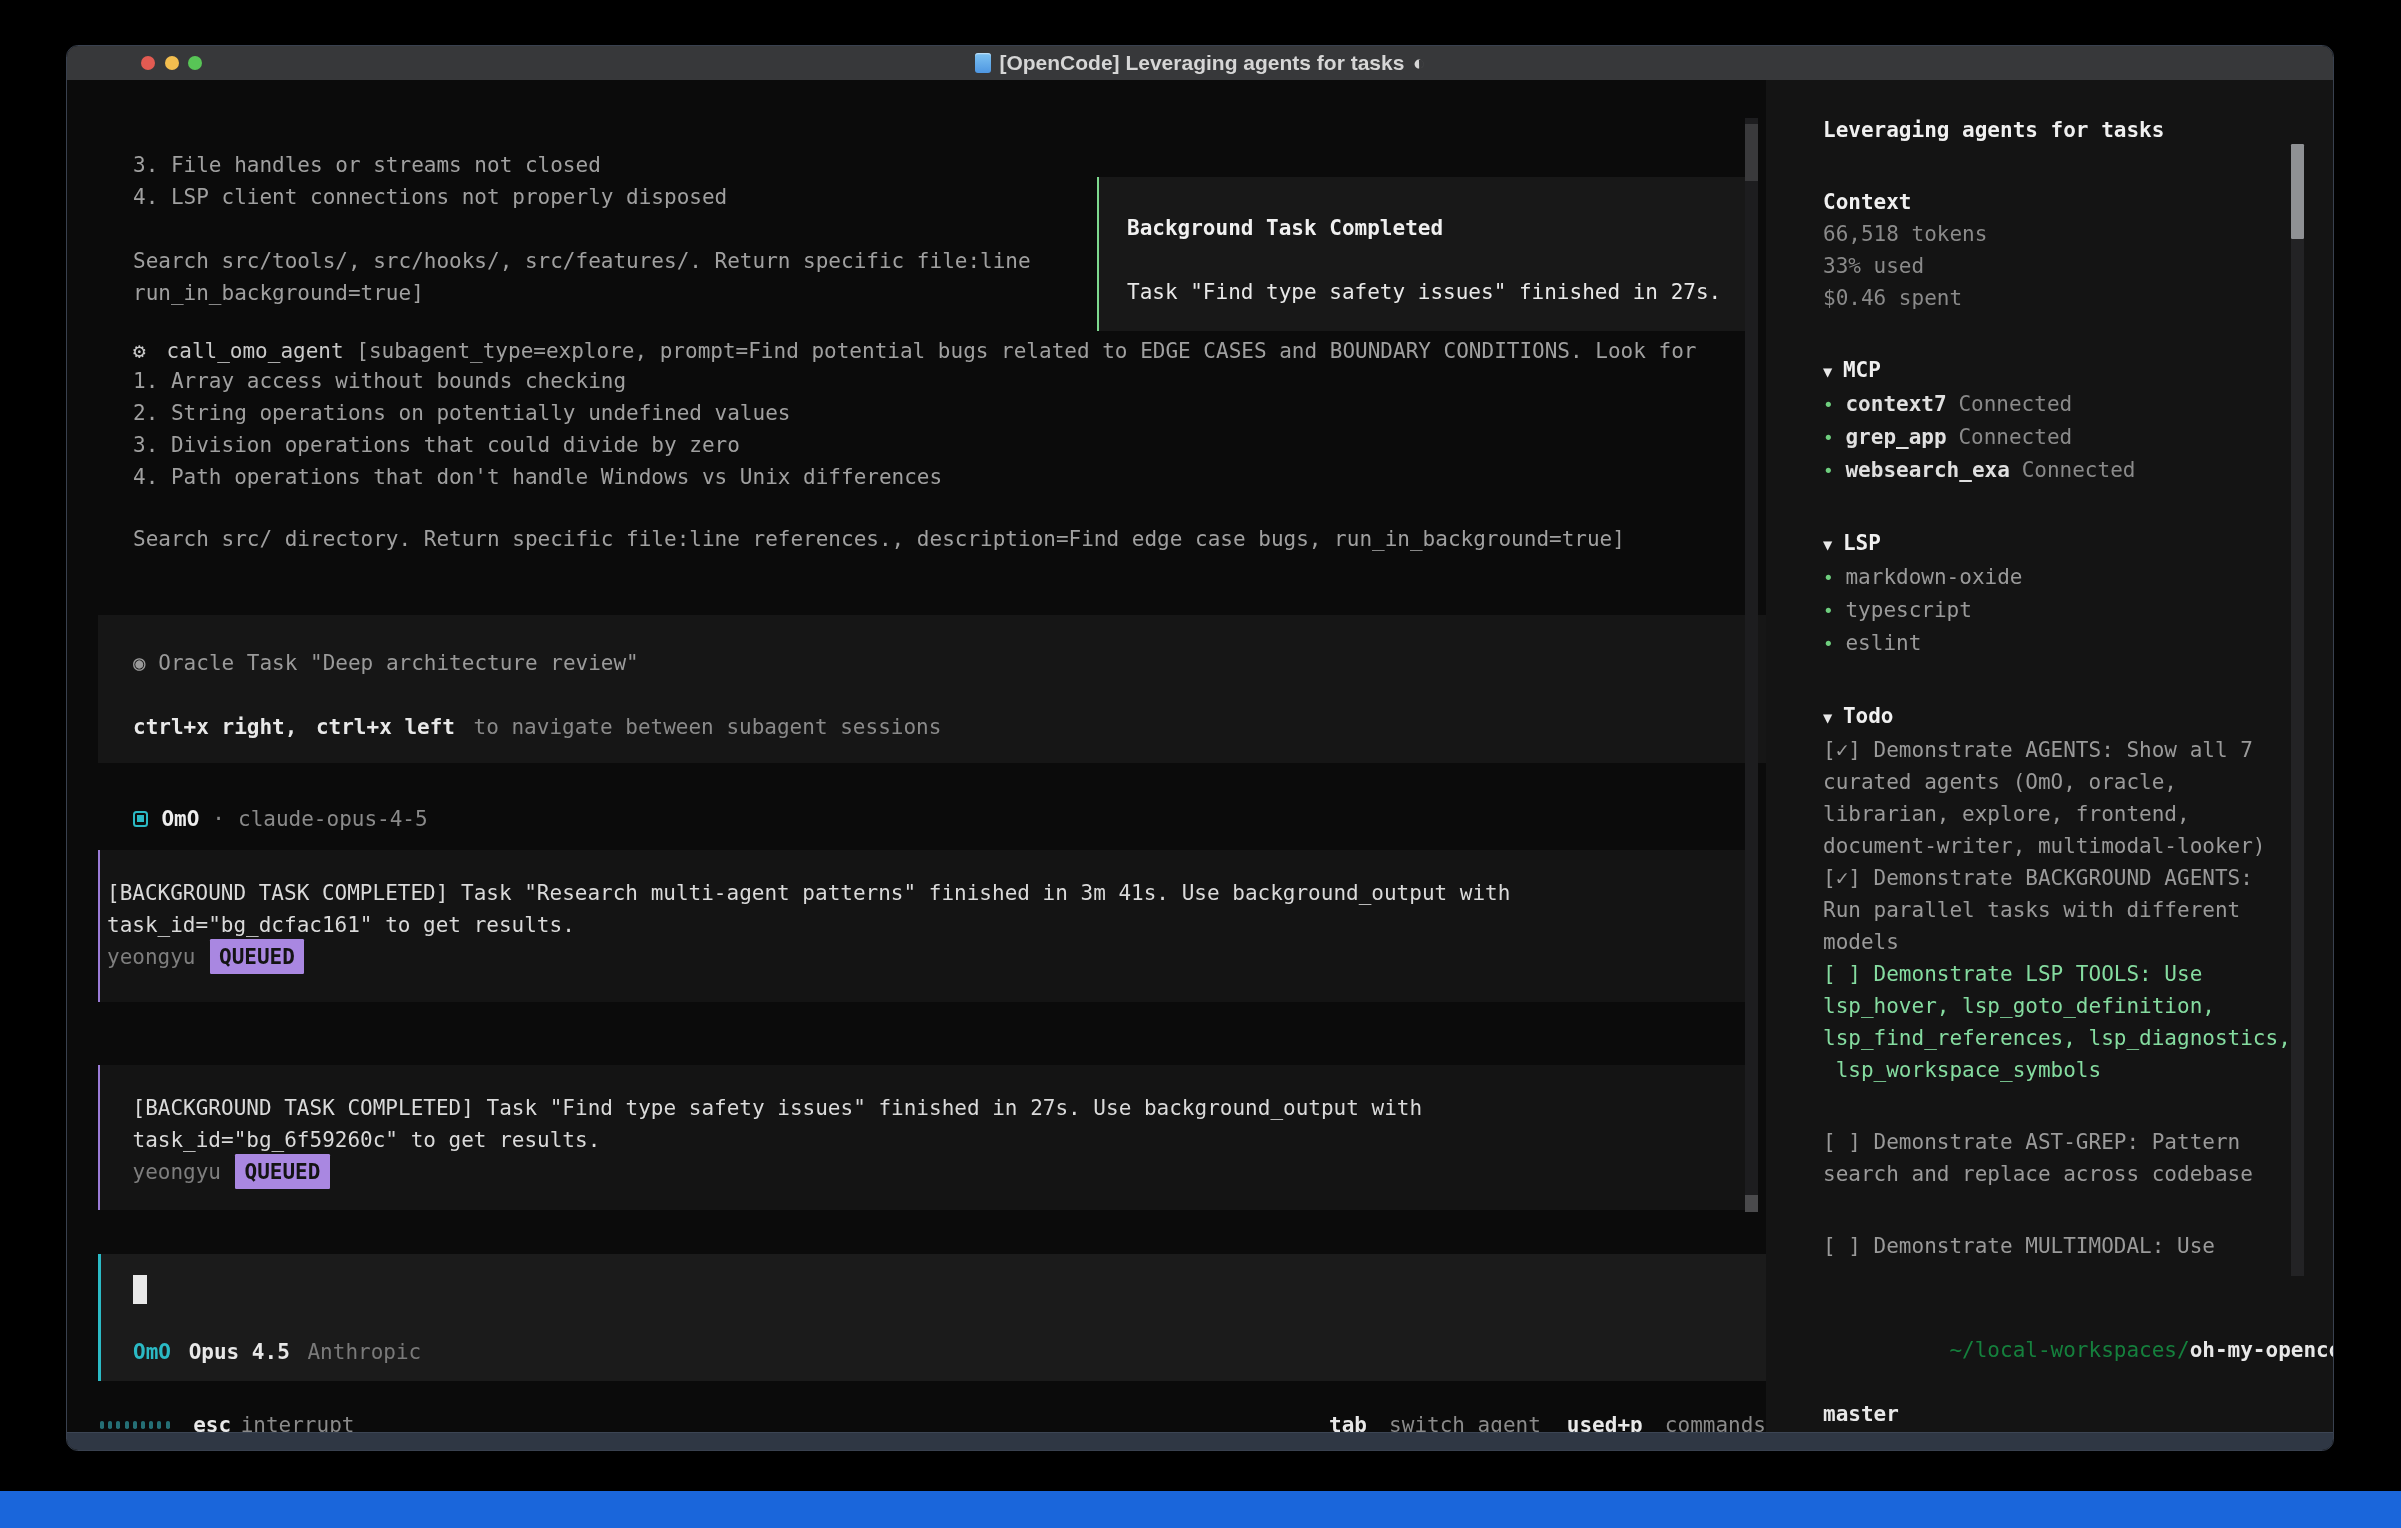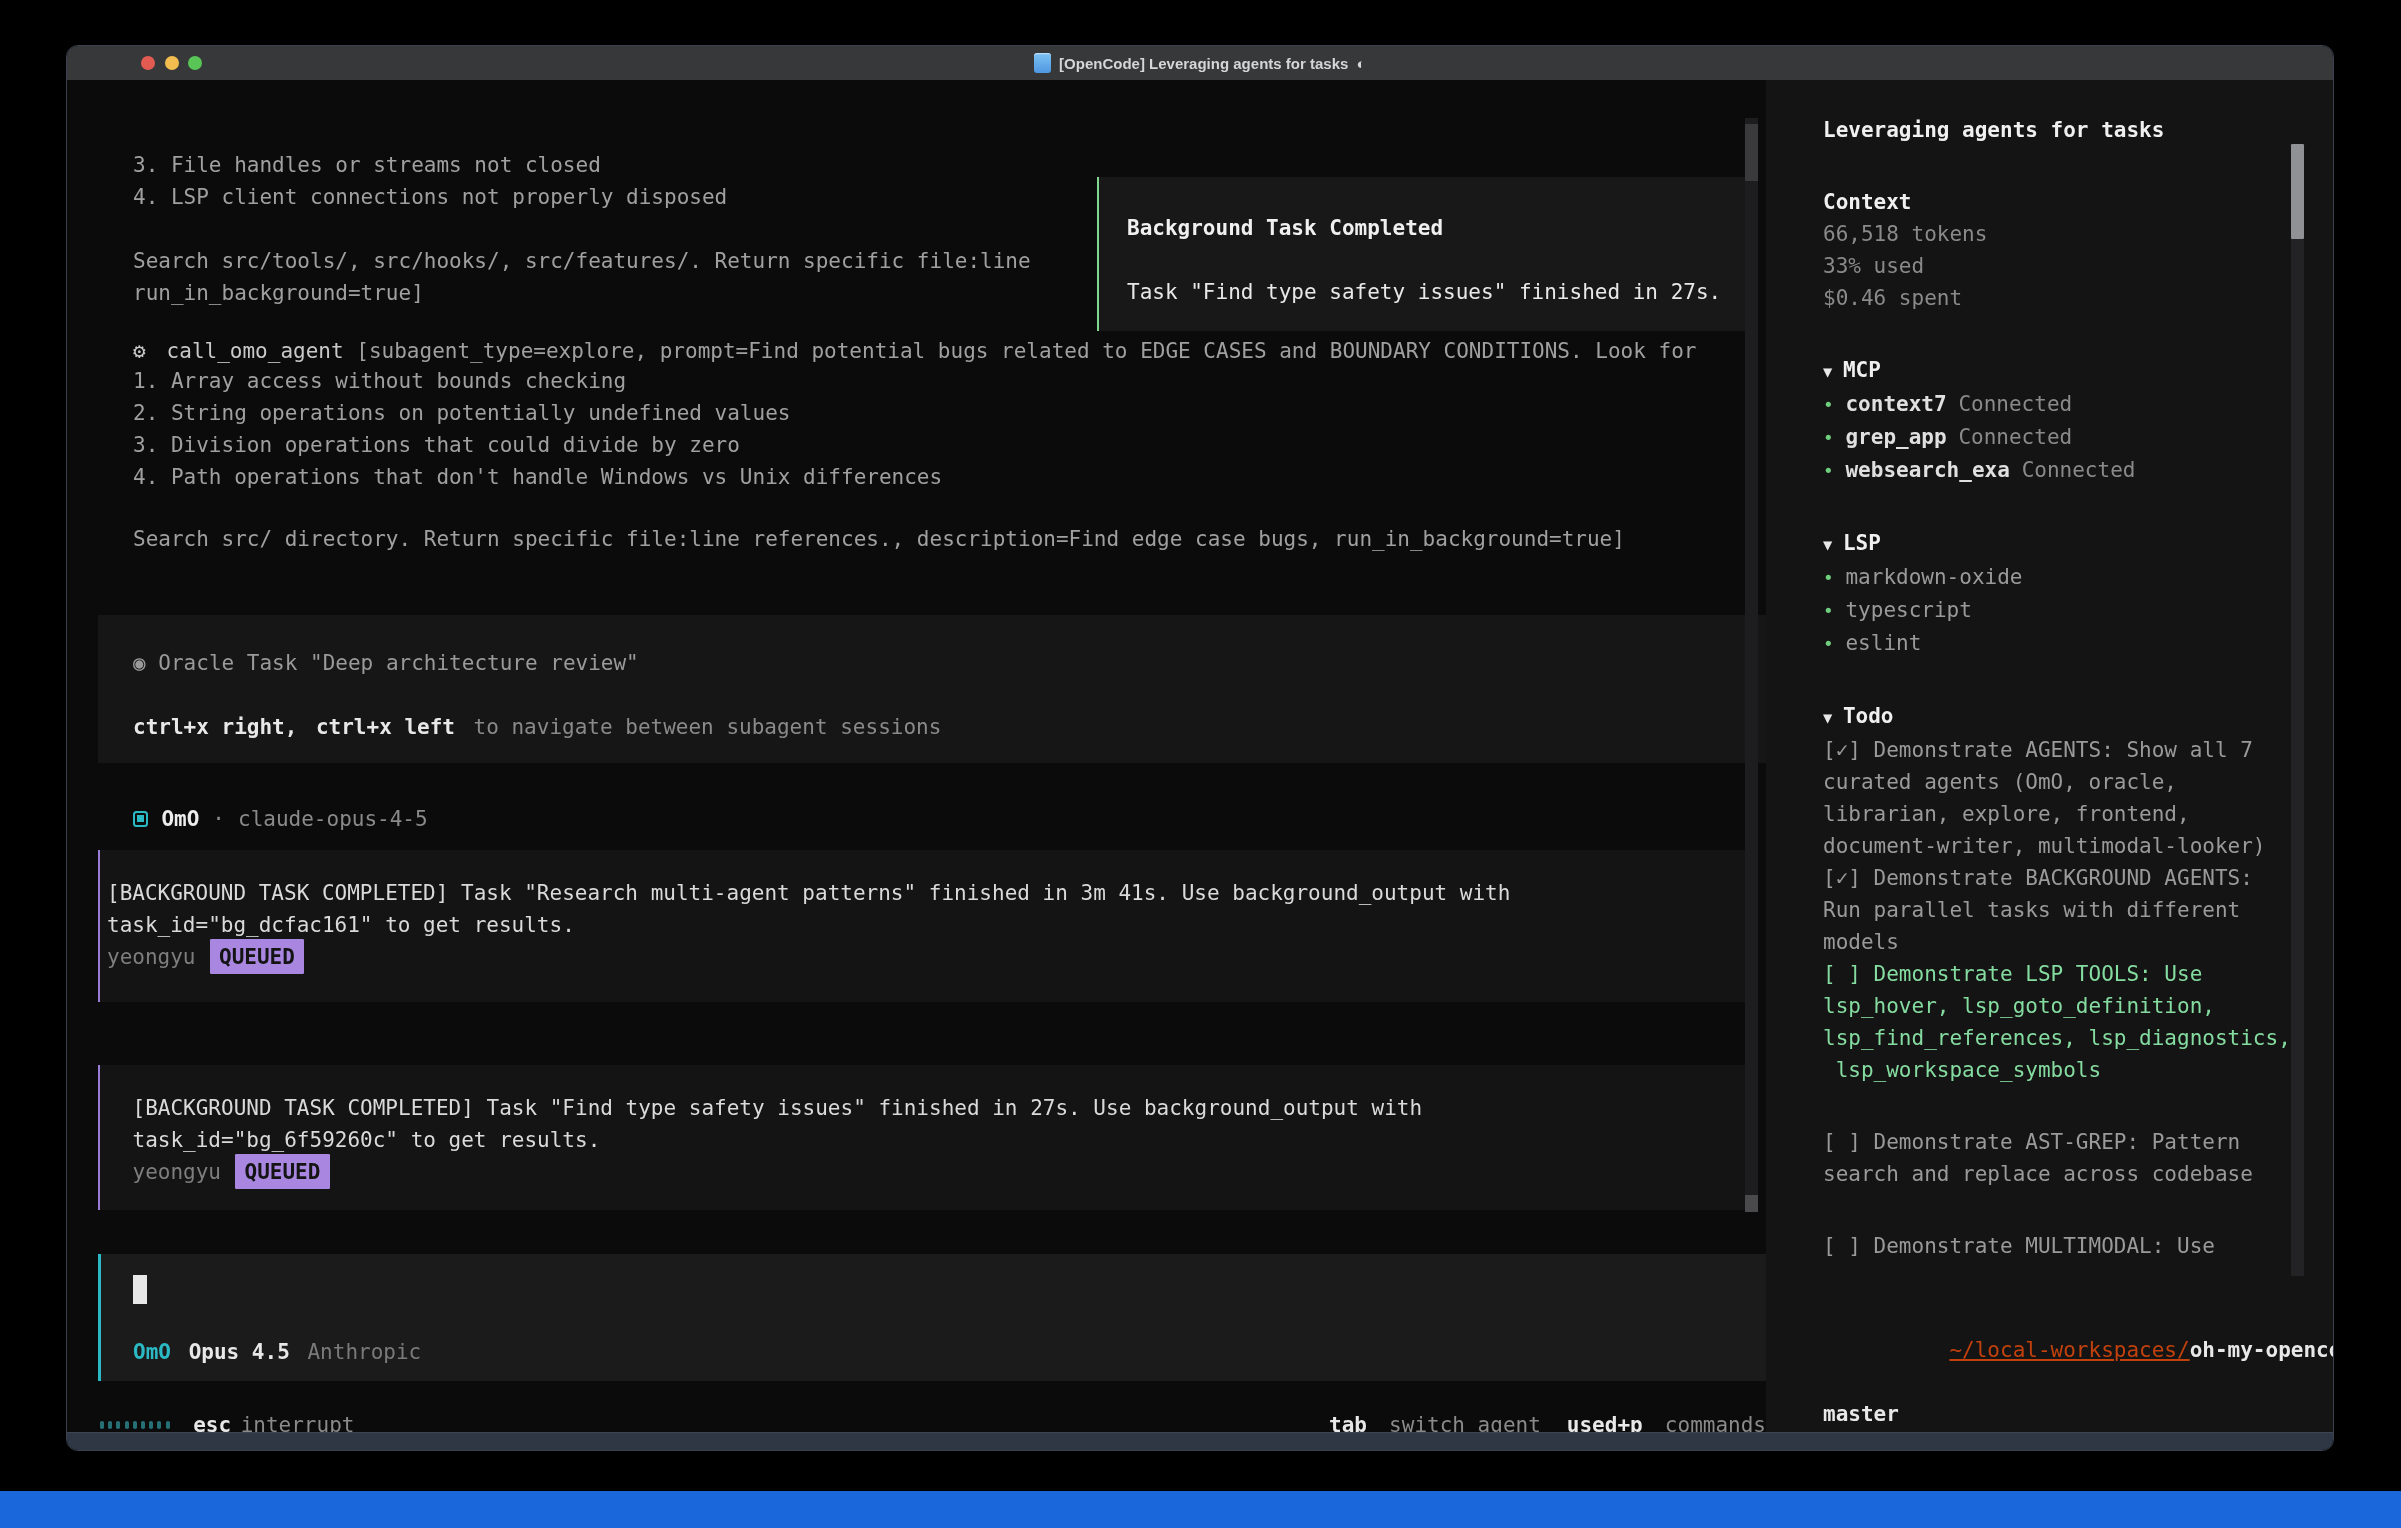--- a/index.html
+++ b/index.html
@@ -12,21 +12,21 @@
   html,body{width:2401px;height:1528px;background:#000;overflow:hidden;}
   body{font-family:"DejaVu Sans Mono", monospace;font-size:21px;color:var(--gray);}
   .window{position:absolute;left:66px;top:45px;width:2268px;height:1406px;border-radius:11.8px;
           background:var(--main-bg);box-shadow:0 35px 83px rgba(0,0,0,.85);border:1.2px solid #39414F;overflow:hidden;}
   
   .titlebar{position:absolute;left:0;top:0;width:100%;height:34px;background:#37383A;border-radius:10.6px 10.6px 0 0;}
   .lights{position:absolute;left:74px;top:10px;display:flex;gap:9.5px;}
   .light{width:14px;height:14px;border-radius:50%;}
   .light.red{background:#E25B52;} .light.yellow{background:#F3BE4F;} .light.green{background:#58C556;}
   .title-wrap{position:absolute;left:0;top:0;width:100%;height:34px;display:flex;align-items:center;justify-content:center;gap:8.3px;
-              font-family:"Liberation Sans", sans-serif;font-weight:700;font-size:15px;color:#D6D6D6;}
+              font-family:"Liberation Sans", sans-serif;font-weight:700;font-size:21px;color:#D6D6D6;}
   .doc-icon{display:inline-block;width:16.5px;height:20px;border-radius:3px;
             background:linear-gradient(180deg,#7FC3F2 0%,#4E97E2 100%);box-shadow:inset 0 1.2px 0 rgba(255,255,255,.45);}
   
   .content{position:absolute;left:0;top:34px;width:100%;height:1354px;background:var(--main-bg);}
   .main{position:absolute;left:0;top:0;width:1699px;height:1354px;}
   .sidebar{position:absolute;left:1699px;top:0;width:568px;height:1354px;background:var(--sidebar-bg);
            padding:34px 0 0 57px;line-height:32px;}
   .bottombar{position:absolute;left:0;bottom:0;width:100%;height:17.7px;background:#2F3744;border-radius:0 0 10.6px 10.6px;border-top:0.6px solid #3C4554;}
   
   pre{font-family:inherit;line-height:32px;white-space:pre;}
@@ -80,21 +80,21 @@
   .sb-head{color:#F0F0F0;font-weight:700;}
   .sb-head .tri{font-size:15.4px;color:#E8E8E8;margin-right:10.6px;}
   .sb-line{white-space:pre;}
   .sb-dim{color:var(--dimgray);}
   .bullet-row .b{color:#6FCF7F;margin-right:11.8px;font-size:17.7px;}
   .bullet-row .nm{color:#E0E0E0;font-weight:700;}
   .bullet-row .st{color:var(--dimgray);margin-left:11.8px;}
   .lsp-row .nm{color:#9A9A9A;font-weight:400;}
   .todo-item{white-space:pre-wrap;width:479px;color:#9A9A9A;}
   .todo-item.active{color:var(--green-text);}
-  .workspace .pfx{color:#c2410c;text-decoration:underline;} .workspace .repo{color:#E8E8E8;font-weight:700;}
+  .workspace .pfx{color:#15803d;} .workspace .repo{color:#E8E8E8;font-weight:700;}
   .branch{color:#E8E8E8;font-weight:700;}
   .blue-strip{position:absolute;left:0;bottom:0;width:100%;height:37px;background:var(--blue-strip);}
 </style>
 </head>
 <body>
 
 <div>
 
   <div class="window">
 

